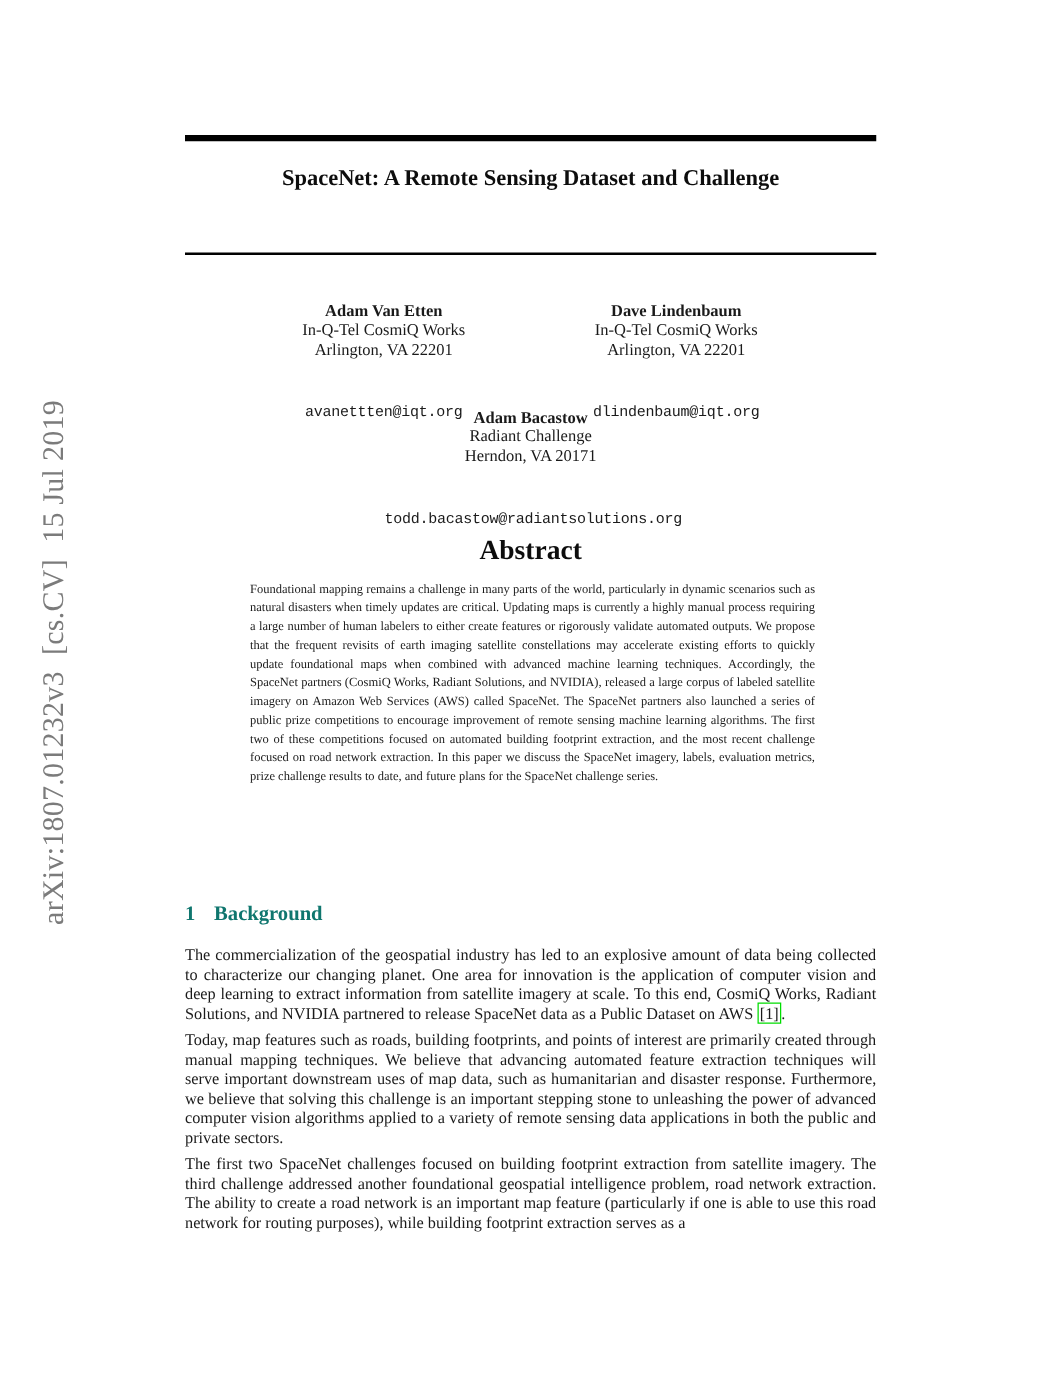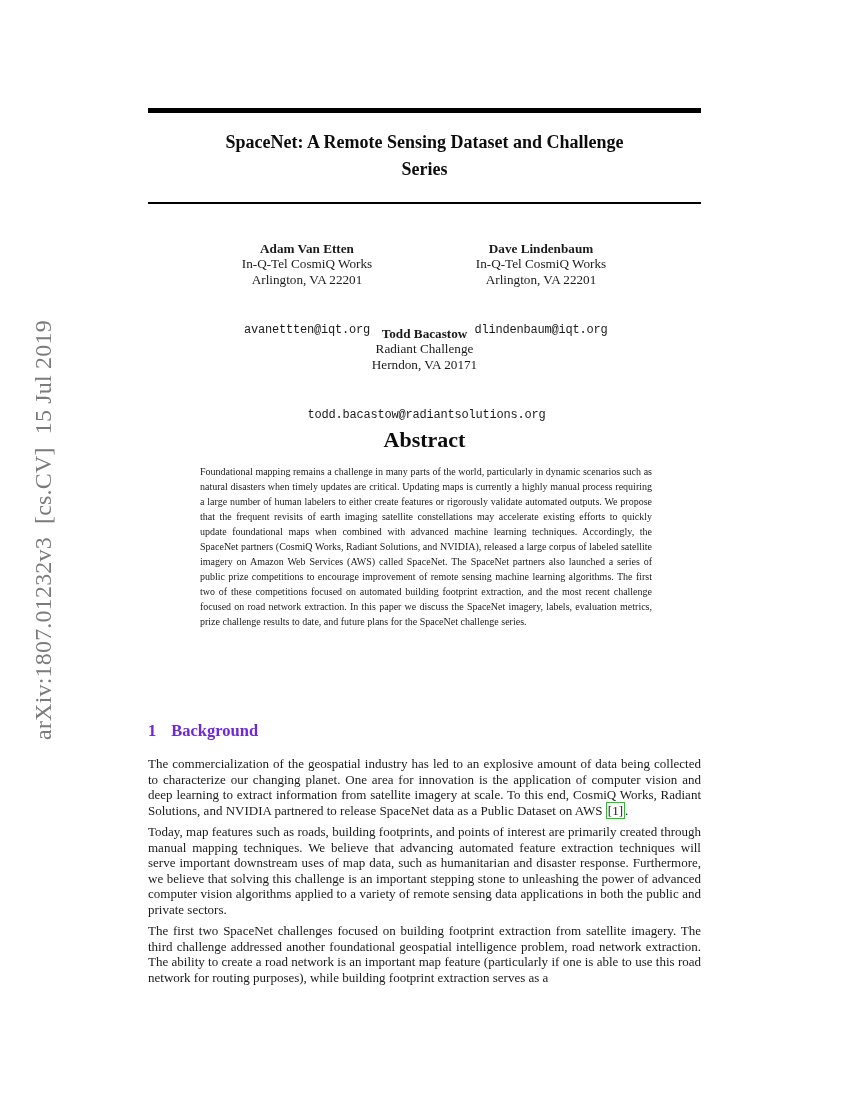--- a/index.html
+++ b/index.html
@@ -101,21 +101,21 @@
     line-height: 15.05px;
     text-align: justify;
   }
 
   .section-heading {
     position: absolute;
     left: 148px; top: 721px;
     width: 553px;
     font-weight: bold;
     font-size: 16.5px;
-    color: #6d28d9;
+    color: #0f766e;
   }
   .section-number { display: inline-block; margin-right: 15px; }
 
   .body-text {
     position: absolute;
     left: 148px; top: 756px;
     width: 553px;
     font-size: 13px;
     line-height: 15.5px;
     text-align: justify;
@@ -136,21 +136,20 @@
   <div class="watermark" style="color: rgb(123, 123, 123);">
     <span>arXiv:1807.01232v3</span>
     <span>[cs.CV]</span>
     <span>15 Jul 2019</span>
   </div>
 
   <div class="rule-top"></div>
 
   <div class="paper-title">
     <div>SpaceNet: A Remote Sensing Dataset and Challenge</div>
-    <div>Series</div>
   </div>
 
   <div class="rule-bottom"></div>
 
   <div class="authors-row1">
     <div class="author-cell">
       <div class="author-name">Adam Van Etten</div>
       <div>In-Q-Tel CosmiQ Works</div>
       <div>Arlington, VA 22201</div>
       <div class="author-email">avanettten@iqt.org</div>
@@ -158,21 +157,21 @@
     <div class="author-cell">
       <div class="author-name">Dave Lindenbaum</div>
       <div>In-Q-Tel CosmiQ Works</div>
       <div>Arlington, VA 22201</div>
       <div class="author-email">dlindenbaum@iqt.org</div>
     </div>
   </div>
 
   <div class="authors-row2">
     <div class="author-cell">
-      <div class="author-name">Todd Bacastow</div>
+      <div class="author-name">Adam Bacastow</div>
       <div>Radiant Challenge</div>
       <div>Herndon, VA 20171</div>
       <div class="author-email">todd.bacastow@radiantsolutions.org</div>
     </div>
   </div>
 
   <div class="abstract-heading">Abstract</div>
 
   <div class="abstract-body">Foundational mapping remains a challenge in many parts of the world, particularly in dynamic scenarios such as natural disasters when timely updates are critical. Updating maps is currently a highly manual process requiring a large number of human labelers to either create features or rigorously validate automated outputs. We propose that the frequent revisits of earth imaging satellite constellations may accelerate existing efforts to quickly update foundational maps when combined with advanced machine learning techniques. Accordingly, the SpaceNet partners (CosmiQ Works, Radiant Solutions, and NVIDIA), released a large corpus of labeled satellite imagery on Amazon Web Services (AWS) called SpaceNet. The SpaceNet partners also launched a series of public prize competitions to encourage improvement of remote sensing machine learning algorithms. The first two of these competitions focused on automated building footprint extraction, and the most recent challenge focused on road network extraction. In this paper we discuss the SpaceNet imagery, labels, evaluation metrics, prize challenge results to date, and future plans for the SpaceNet challenge series.</div>
 

